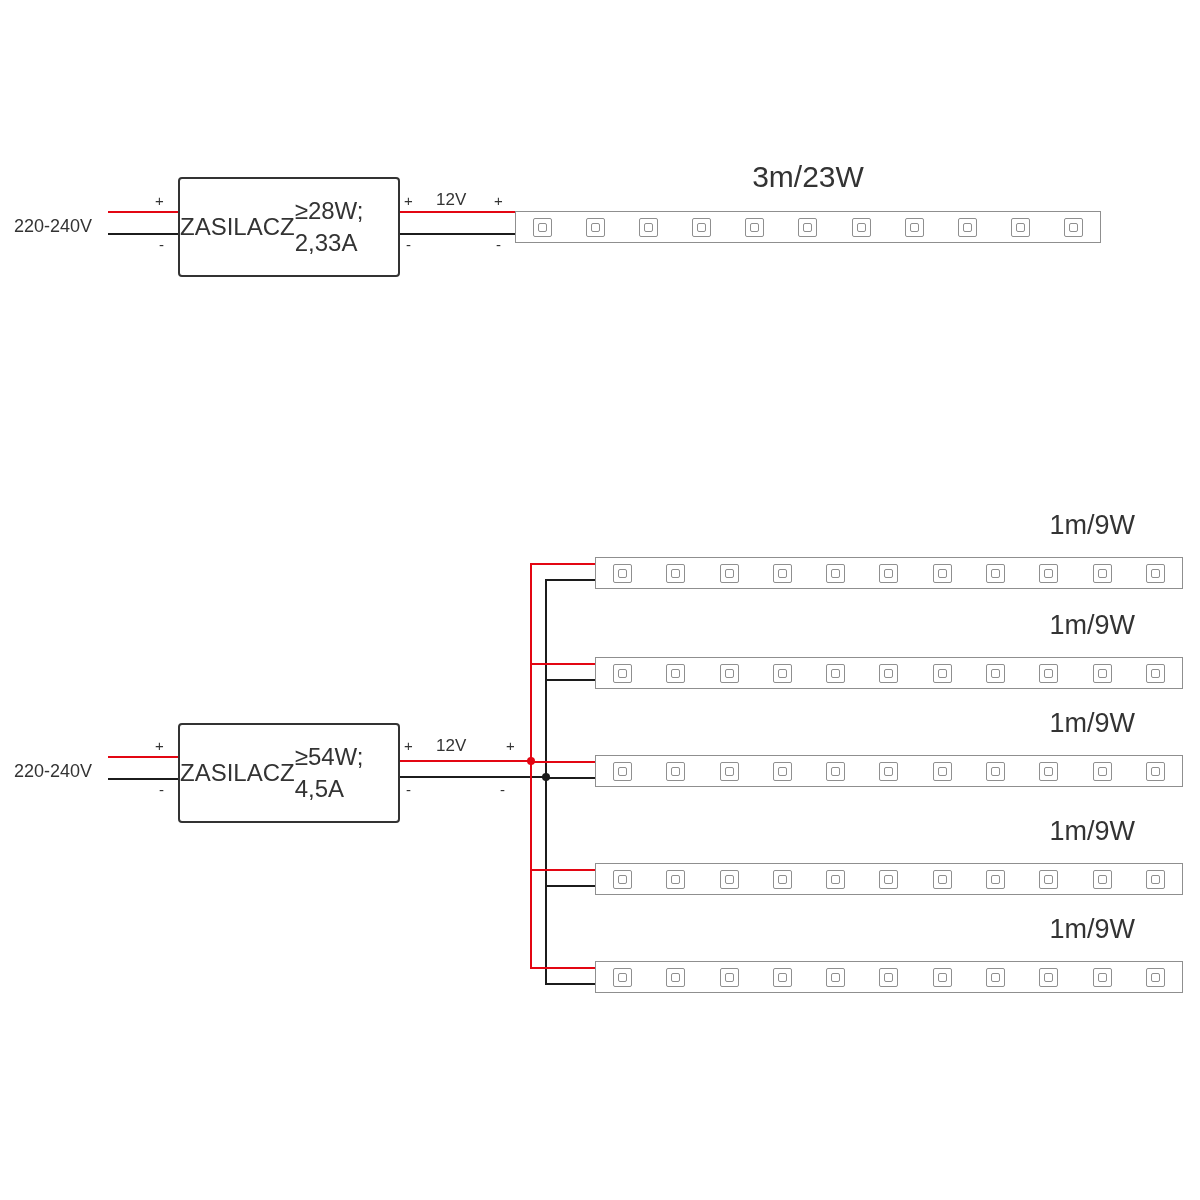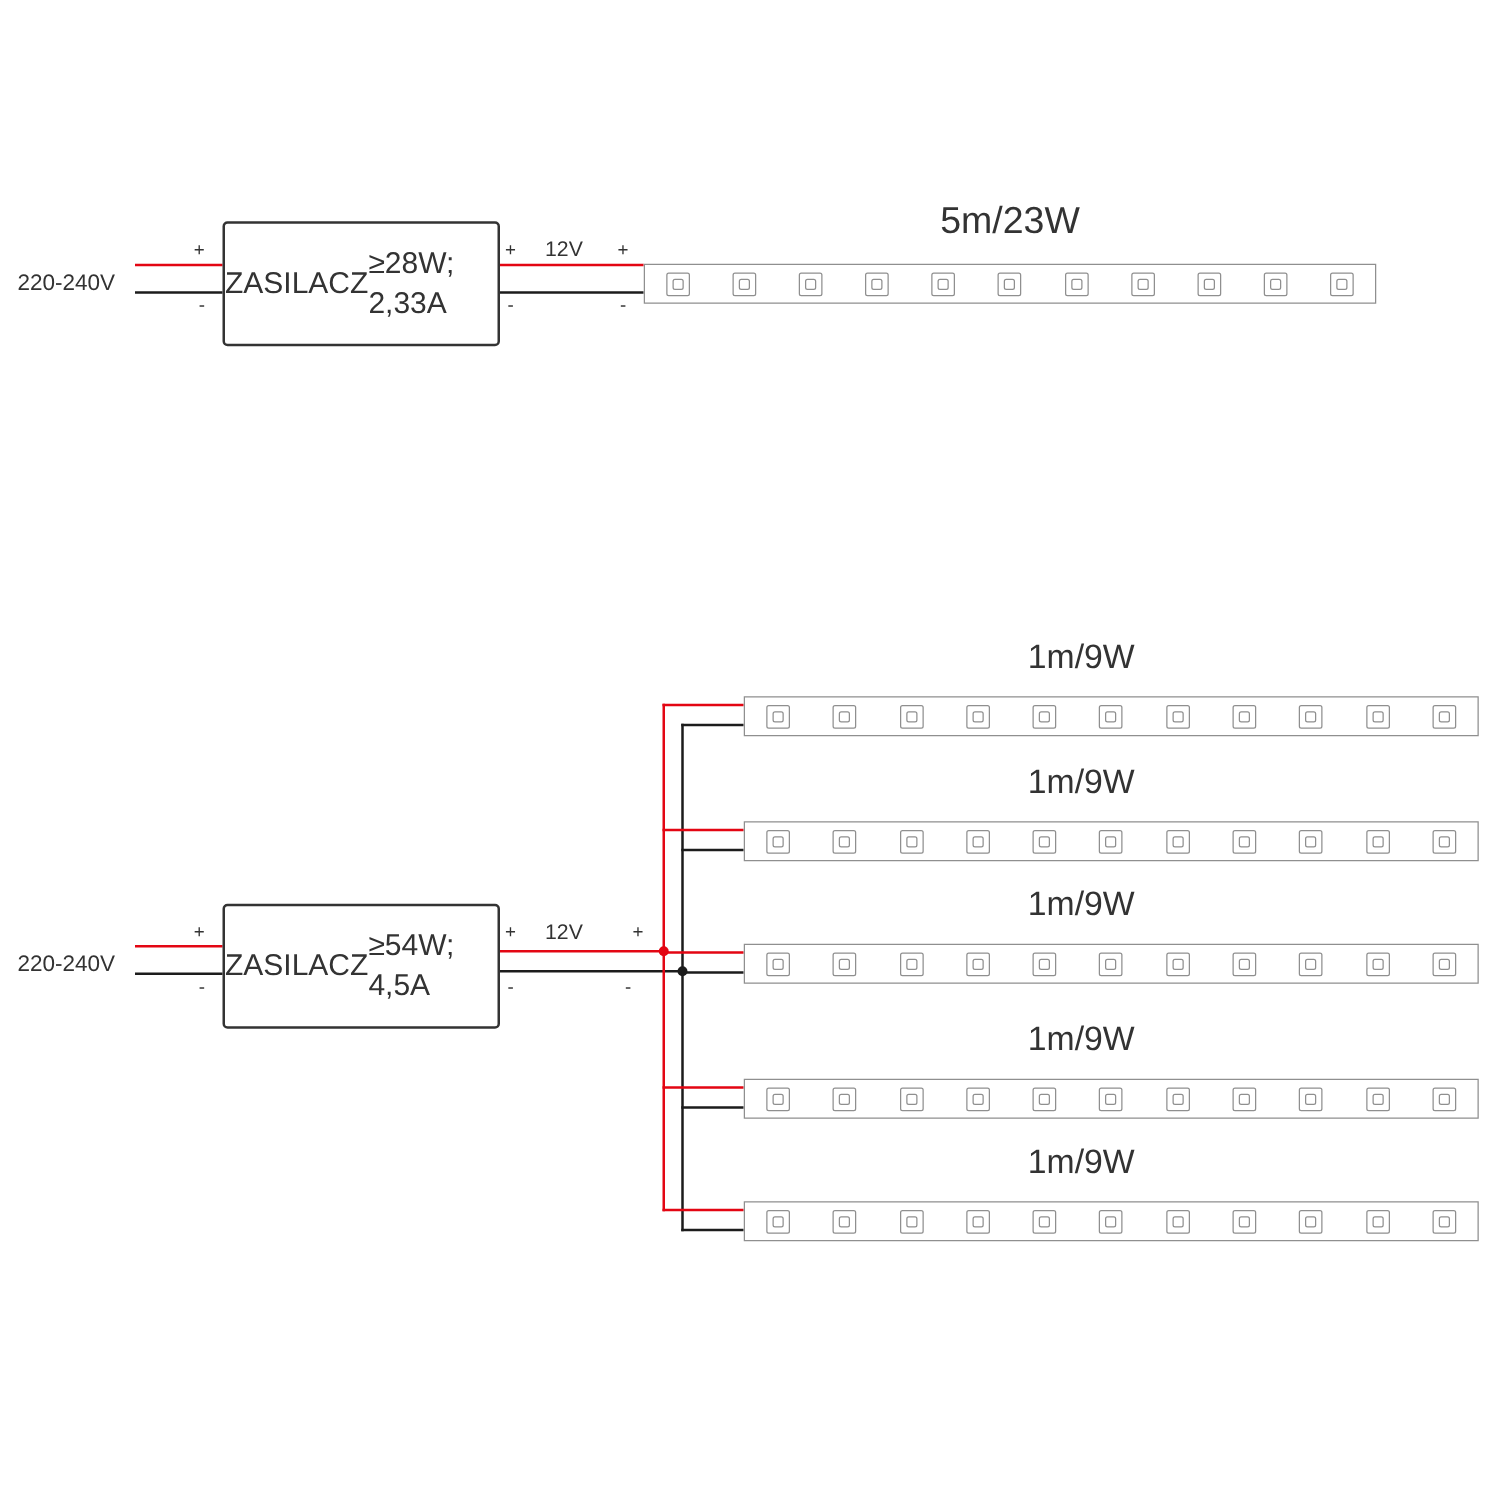--- a/index.html
+++ b/index.html
@@ -6,21 +6,21 @@
   body { background:#ffffff; }
   .canvas {
     position:relative; width:1200px; height:1200px; background:#ffffff;
     font-family:"Liberation Sans", sans-serif; color:var(--text,#333333); overflow:hidden;
   }
   .t { position:absolute; white-space:nowrap; }
   .mains { font-size:18px; }
   .sign  { font-size:15px; }
   .v12   { font-size:17px; }
   .title1 { font-size:30px; text-align:center; }
-  .title2 { font-size:27px; text-align:center; }
+  .title2 { font-size:27px; text-align:right; }
   .wh { position:absolute; height:2px; }
   .wv { position:absolute; width:2px; }
   .red { background:var(--wire-red,#e30613); }
   .blk { background:var(--wire-black,#1c1c1c); }
   .dot { position:absolute; width:8px; height:8px; border-radius:50%; }
   .dot.red { background:var(--wire-red,#e30613); }
   .dot.blk { background:var(--wire-black,#1c1c1c); }
   .psu {
     position:absolute; background:#ffffff; border:2px solid var(--outline,#333333);
     border-radius:4px; display:flex; flex-direction:row; align-items:center;
@@ -60,21 +60,21 @@
 
   <span class="t sign" style="left:404px;top:192px">+</span>
   <span class="t v12" style="left:436px;top:190px">12V</span>
   <span class="t sign" style="left:494px;top:192px">+</span>
   <span class="t sign" style="left:406px;top:236px">-</span>
   <span class="t sign" style="left:496px;top:236px">-</span>
 
   <div class="wh red" style="left:400px;top:211px;width:115px"></div>
   <div class="wh blk" style="left:400px;top:233px;width:115px"></div>
 
-  <span class="t title1" style="left:515px;top:160px;width:586px">5m/23W</span>
+  <span class="t title1" style="left:515px;top:160px;width:586px">3m/23W</span>
   <div class="strip" style="left:515px;top:211px;width:586px">
       <span class="led">
         <span class="chip"></span>
       </span>
       <span class="led">
         <span class="chip"></span>
       </span>
       <span class="led">
         <span class="chip"></span>
       </span>

